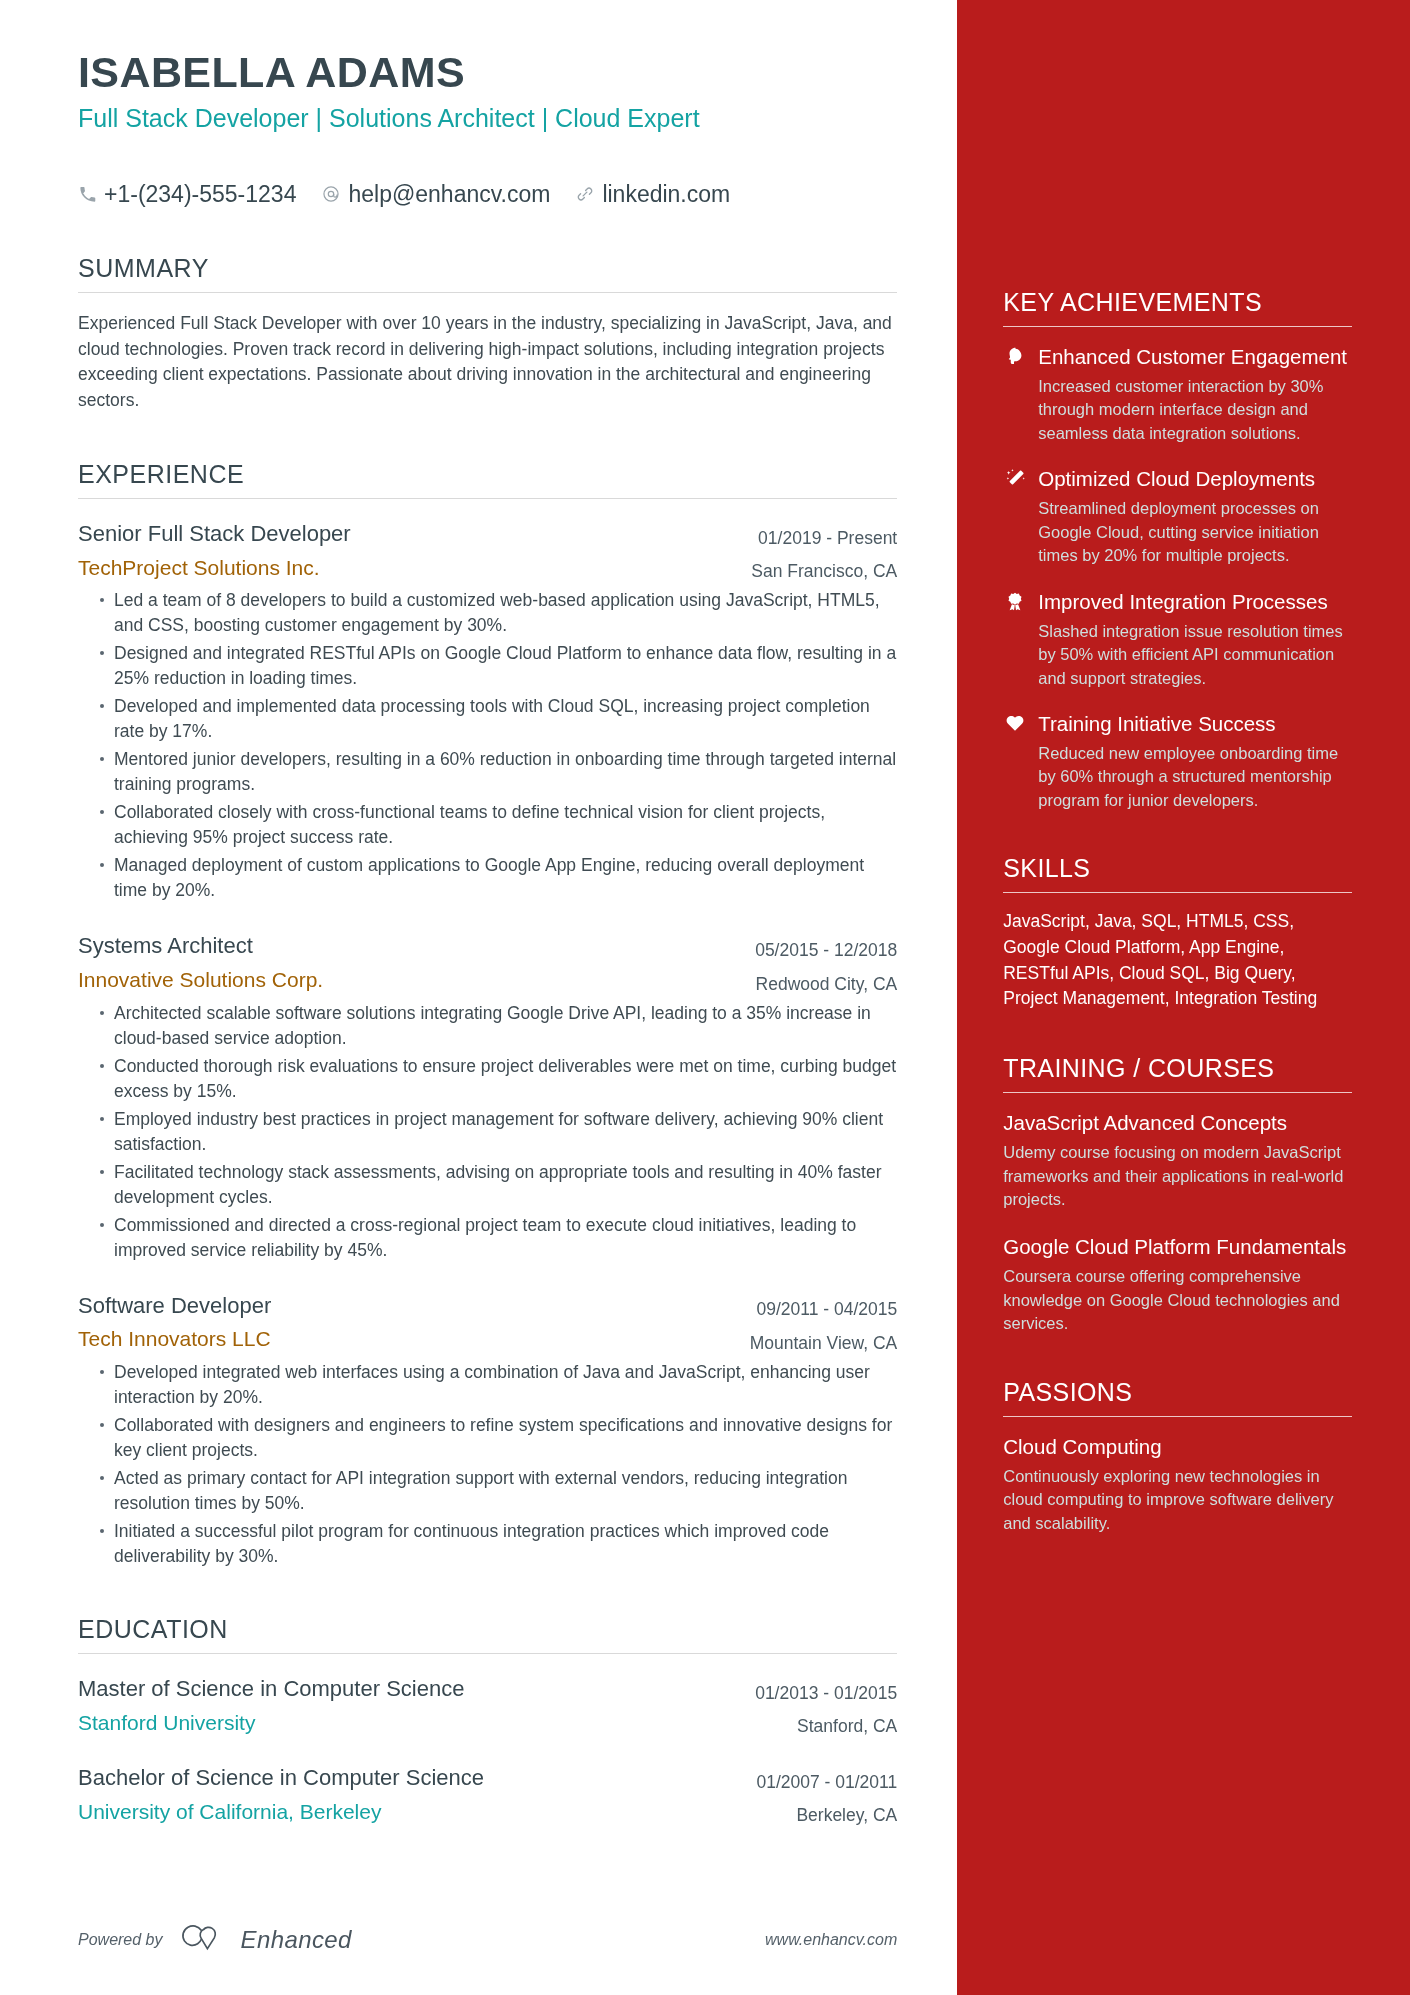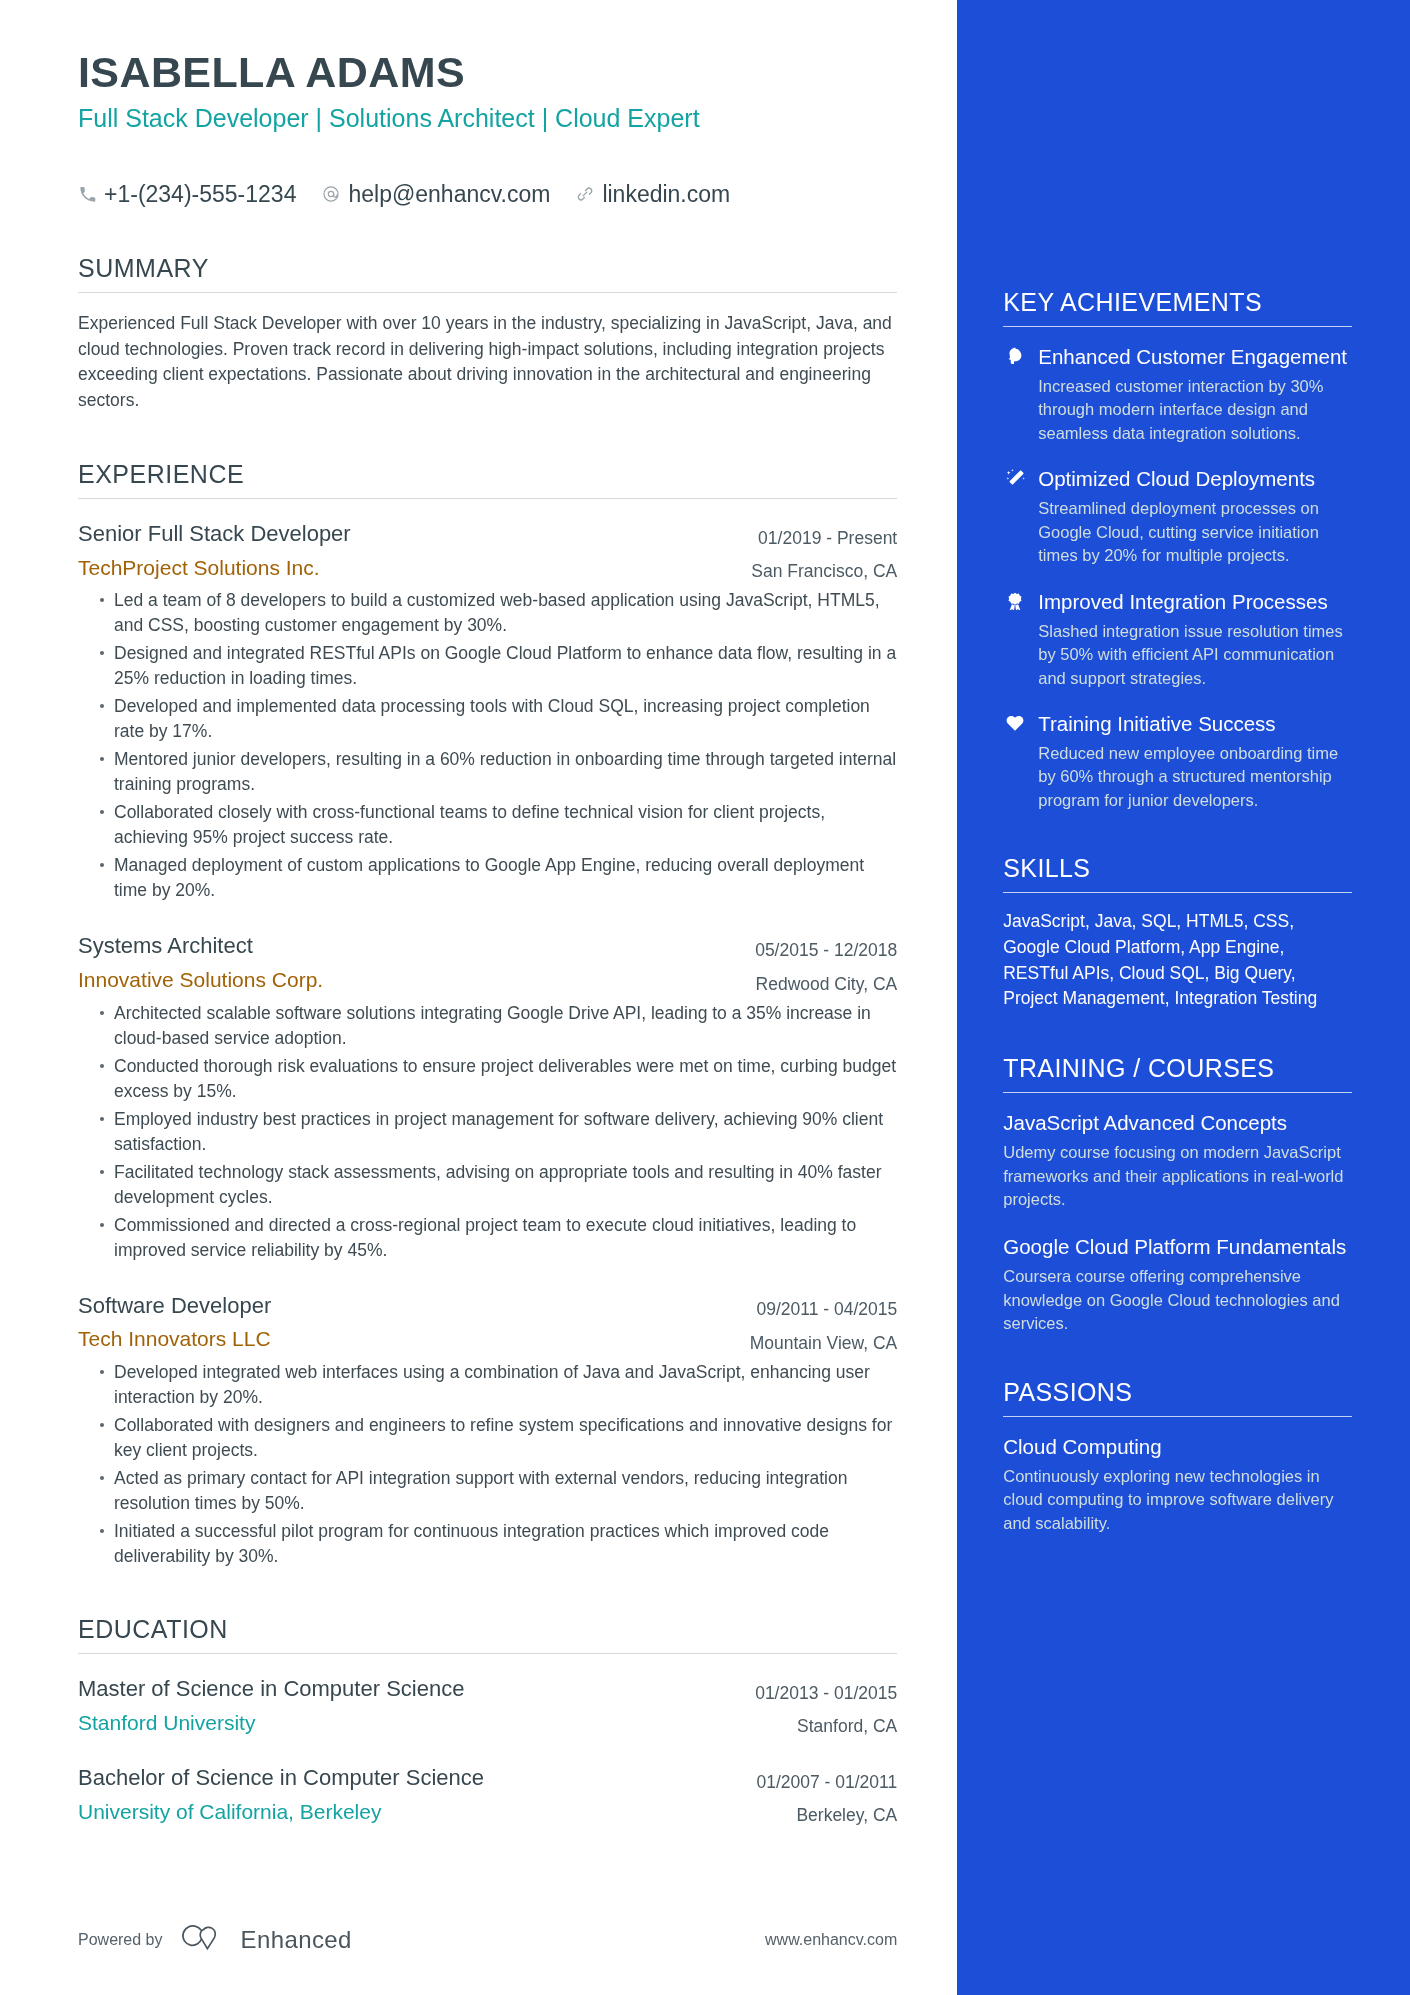--- a/index.html
+++ b/index.html
@@ -160,37 +160,38 @@
   .footer {
     position: absolute;
     left: 78px;
     right: 60px;
     bottom: 38px;
     display: flex;
     align-items: center;
     justify-content: space-between;
     font-size: 16px;
     color: #55616a;
+    font-style: italic;
   }
   .brand {
     display: flex;
     align-items: center;
     gap: 16px;
   }
   .brand .logo-mark { display: block; }
   .brand .logo-word {
     font-size: 24px;
     color: #4a565f;
     letter-spacing: 0.4px;
   }
 
   
   .side-col {
     width: 488px;
-    background: #1d4ed8;
+    background: #b91c1c;
     color: #ffffff;
     padding: 0 58px 0 46px;
     position: relative;
   }
 
   .side-inner { padding-top: 288px; }
 
   .side-section + .side-section { margin-top: 42px; }
 
   .side-title {

